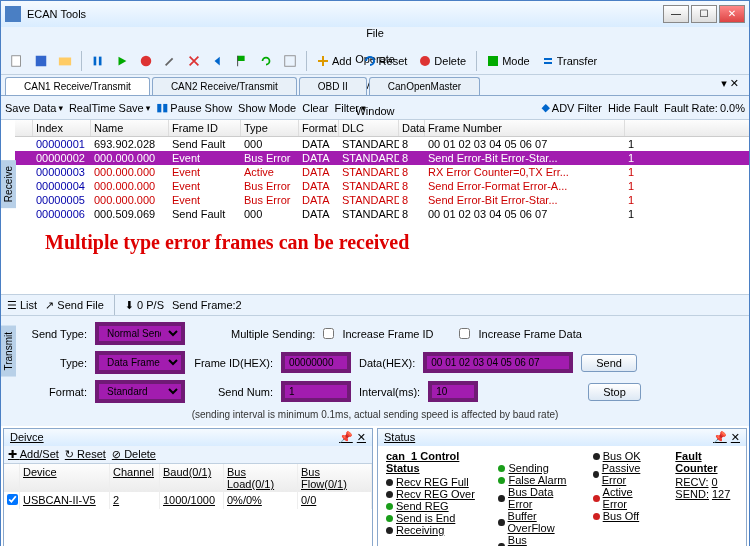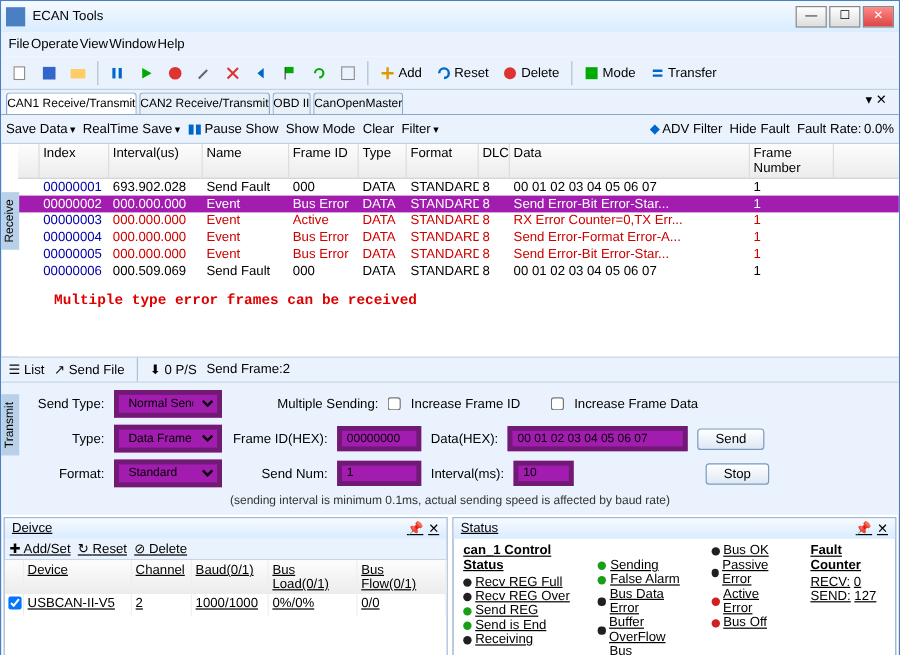--- a/index.html
+++ b/index.html
@@ -4,44 +4,44 @@
 <style>
 * { margin: 0; padding: 0; box-sizing: border-box; font-family: Tahoma, sans-serif; font-size: 11px; }
 body { background: #f0f0f0; width: 750px; height: 546px; overflow: hidden; }
 .window { border: 1px solid #4a7fc4; background: #fff; }
 .titlebar { background: linear-gradient(#f5faff,#d9ecff); height: 26px; display: flex; align-items: center; padding: 0 4px; }
 .titlebar .icon { width: 16px; height: 16px; background: #4a7fc4; margin-right: 6px; }
 .titlebar .title { flex: 1; color: #000; }
 .winbtns { display: flex; gap: 2px; }
 .winbtn { width: 26px; height: 18px; border: 1px solid #888; background: linear-gradient(#fff,#ddd); text-align: center; line-height: 16px; font-size: 10px; }
 .winbtn.close { background: linear-gradient(#f88,#d44); color: #fff; }
-.menubar { background: #eaf3fd; height: 20px; display: flex; padding: 0 6px; gap: 1px; align-items: center; }
+.menubar { background: #eaf3fd; height: 20px; display: flex; padding: 0 6px; gap: 14px; align-items: center; flex-direction: column; }
 .menubar span { color: #000; cursor: default; }
 .toolbar { background: #eaf3fd; height: 28px; display: flex; align-items: center; padding: 0 6px; gap: 4px; border-bottom: 1px solid #c0d0e0; }
 .tbtn { width: 20px; height: 20px; display: flex; align-items: center; justify-content: center; }
 .tbtn svg { width: 14px; height: 14px; }
 .tlabel { display: flex; align-items: center; gap: 3px; padding: 0 4px; justify-content: flex-end; }
 .sep { width: 1px; height: 20px; background: #b0c0d0; margin: 0 2px; }
 .tabs { display: flex; background: #eaf3fd; padding: 2px 4px 0; border-bottom: 1px solid #8aa8cc; }
-.tab { padding: 3px 0; border: 1px solid #8aa8cc; border-bottom: none; background: #e8f0f8; margin-right: 2px; border-radius: 3px 3px 0 0; font-size: 10px; }
+.tab { padding: 3px 18px; border: 1px solid #8aa8cc; border-bottom: none; background: #e8f0f8; margin-right: 2px; border-radius: 3px 3px 0 0; font-size: 10px; }
 .tab.active { background: #fff; }
 .tabs .x { margin-left: auto; padding: 0 6px; }
 .subbar { background: #eaf3fd; height: 24px; display: flex; align-items: center; padding: 0 4px; gap: 6px; border-bottom: 1px solid #c0d0e0; }
 .subbar .item { display: flex; align-items: center; gap: 2px; font-size: 10px; }
 .dd { font-size: 9px; }
 .grid { background: #fff; }
 .ghead, .grow { display: grid; grid-template-columns: 18px 58px 78px 72px 58px 40px 60px 26px 200px 70px; font-size: 10px; }
 .ghead { background: linear-gradient(#fdfdfd,#ececec); border-bottom: 1px solid #ccc; }
 .ghead div { padding: 2px 3px; border-right: 1px solid #ddd; }
 .grow div { padding: 1px 3px; white-space: nowrap; overflow: hidden; }
 .grow.sel { background: #a21caf; color: #fff; }
 .grow.err { color: #c00; }
 .grow .idx { color: #00a; }
 .grow.sel .idx { color: #fff; }
-.banner { color: #d00; font-size: 12px; font-weight: bold; padding: 10px 30px; font-family: Liberation Mono, monospace; }
+.banner { color: #d00; font-size: 20px; font-weight: bold; padding: 10px 30px; font-family: Liberation Serif, serif; }
 .sidetab { position: absolute; left: 0; writing-mode: vertical-rl; transform: rotate(180deg); background: #b8d0e8; padding: 6px 2px; font-size: 10px; }
 .sendbar { background: #eaf3fd; height: 22px; display: flex; align-items: center; padding: 0 6px; gap: 8px; border-top: 1px solid #c0d0e0; border-bottom: 1px solid #c0d0e0; font-size: 10px; }
 .sendform { background: #eaf3fd; padding: 6px 30px; font-size: 10px; }
 .frow { display: flex; align-items: center; gap: 8px; margin-bottom: 6px; }
 .frow label { min-width: 56px; text-align: right; }
 .frow input[type=text], .frow select { border: 4px solid #701a75; padding: 1px 4px; font-size: 10px; background: #a21caf; }
 .btn { background: linear-gradient(#fff,#dde8f4); border: 1px solid #7a9ac0; padding: 2px 14px; border-radius: 3px; }
 .note { font-size: 10px; color: #333; text-align: center; }
 .panels { display: flex; height: 134px; text-decoration: underline; }
 .panel { border: 1px solid #8aa8cc; margin: 2px; flex: 1; display: flex; flex-direction: column; }
@@ -227,21 +227,20 @@
         <span>0.0%</span>
       </div>
   </div>
 
   <div style="position:relative">
     <div class="sidetab" style="top:40px">Receive</div>
     <div class="grid" style="margin-left:14px">
       <div class="ghead">
         <div></div>
         <div>Index</div>
-          <div>Interval(us)</div>
           <div>Name</div>
         <div>Frame ID</div>
           <div>Type</div>
           <div>Format</div>
         <div>DLC</div>
           <div>Data</div>
           <div>Frame Number</div>
       </div>
       <div id="grid-rows">
           <div class="grow ">

